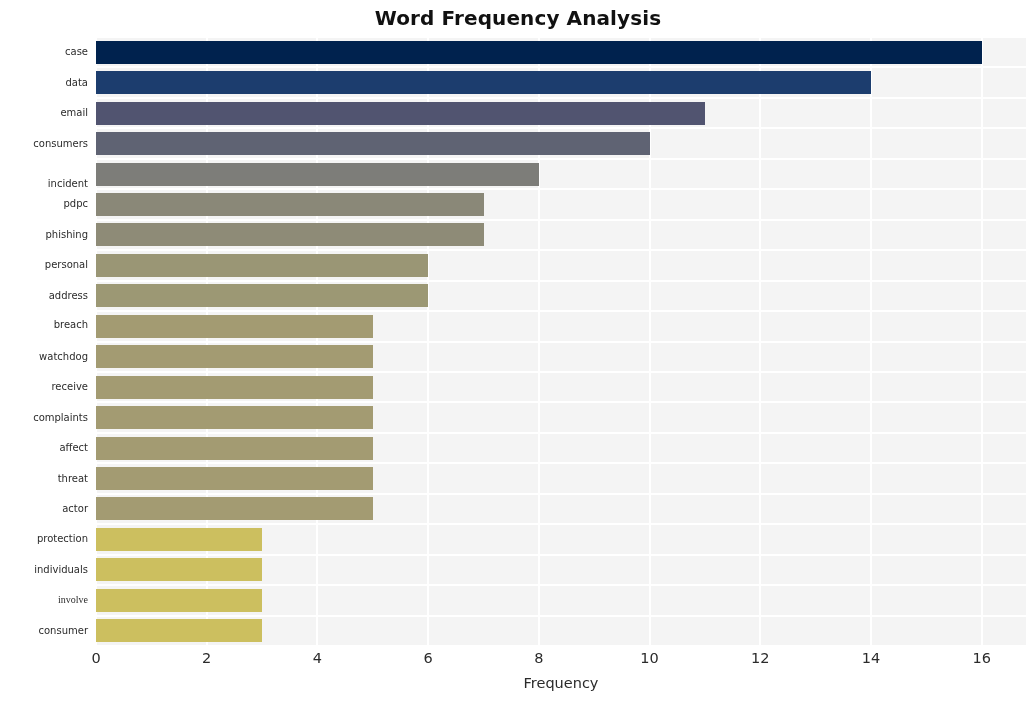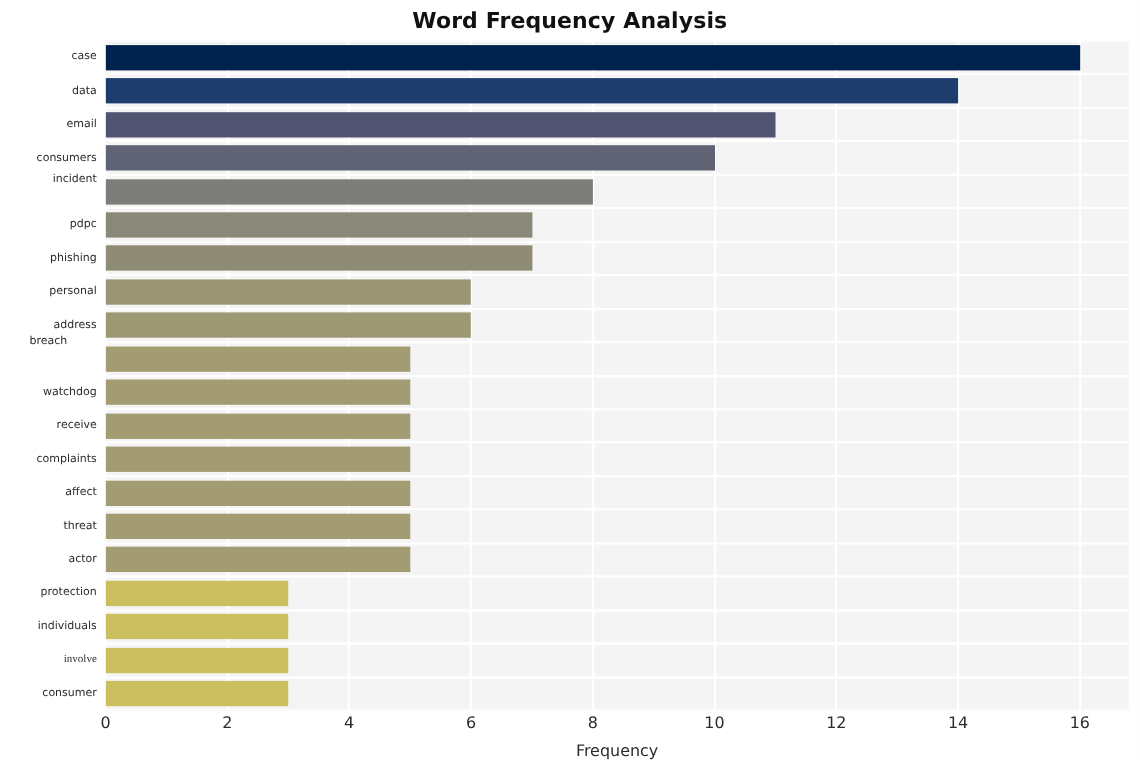--- a/index.html
+++ b/index.html
@@ -183,26 +183,26 @@
         <div class="bar" title="involve: 3" style="width: 166.071px; top: 551.825px; background: rgb(204, 191, 95);"></div>
         <div class="bar" title="consumer: 3" style="width: 166.071px; top: 582.275px; background: rgb(204, 191, 95);"></div>
       </div>
   </div>
 
   <div id="ytick-layer">
       <div class="ytick" style="top: 7.225px;">case</div>
       <div class="ytick" style="top: 37.675px;">data</div>
       <div class="ytick" style="top: 68.125px;">email</div>
       <div class="ytick" style="top: 98.575px;">consumers</div>
-      <div class="ytick" style="top: 118px;">incident</div>
+      <div class="ytick" style="top: 139px;">incident</div>
       <div class="ytick" style="top: 159.475px;">pdpc</div>
       <div class="ytick" style="top: 189.925px;">phishing</div>
       <div class="ytick" style="top: 220.375px;">personal</div>
       <div class="ytick" style="top: 250.825px;">address</div>
-      <div class="ytick" style="top: 266px; text-align: center;">breach</div>
+      <div class="ytick" style="top: 280px;">breach</div>
       <div class="ytick" style="top: 311.725px;">watchdog</div>
       <div class="ytick" style="top: 342.175px;">receive</div>
       <div class="ytick" style="top: 372.625px;">complaints</div>
       <div class="ytick" style="top: 403.075px;">affect</div>
       <div class="ytick" style="top: 433.525px;">threat</div>
       <div class="ytick" style="top: 463.975px;">actor</div>
       <div class="ytick" style="top: 494.425px;">protection</div>
       <div class="ytick" style="top: 524.875px;">individuals</div>
       <div class="ytick" style="top: 555.325px; font-family: Liberation Serif, serif;">involve</div>
       <div class="ytick" style="top: 585.775px;">consumer</div>

